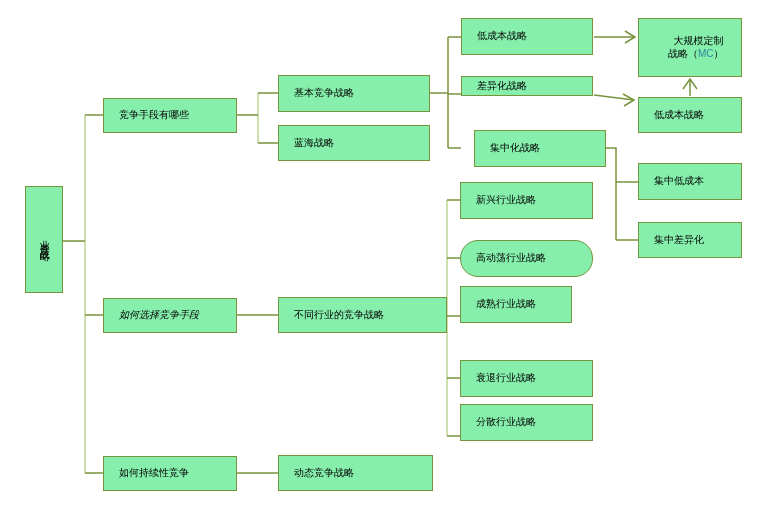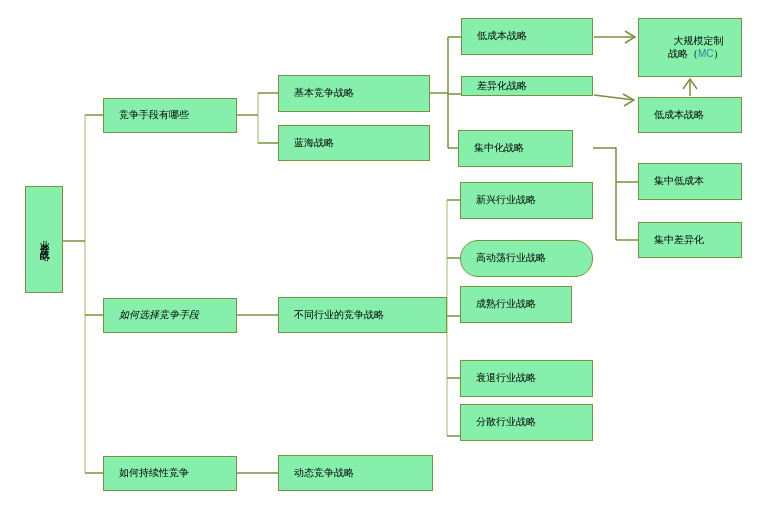--- a/index.html
+++ b/index.html
@@ -106,21 +106,21 @@
   <div class="node" style="left:103px;top:298px;width:134px;height:35px;font-style:italic;">如何选择竞争手段</div>
   <div class="node" style="left:103px;top:456px;width:134px;height:35px;">如何持续性竞争</div>
 
   <div class="node" style="left:278px;top:75px;width:152px;height:37px;">基本竞争战略</div>
   <div class="node" style="left:278px;top:125px;width:152px;height:36px;">蓝海战略</div>
   <div class="node" style="left:278px;top:297px;width:169px;height:36px;">不同行业的竞争战略</div>
   <div class="node" style="left:278px;top:455px;width:155px;height:36px;">动态竞争战略</div>
 
   <div class="node" style="left:461px;top:18px;width:132px;height:37px;">低成本战略</div>
   <div class="node" style="left:461px;top:76px;width:132px;height:20px;">差异化战略</div>
-  <div class="node" style="left:458px;top:130px;width:115px;height:37px;">集中化战略</div>
+  <div class="node" style="left:474px;top:130px;width:132px;height:37px;">集中化战略</div>
   <div class="node" style="left:460px;top:182px;width:133px;height:37px;">新兴行业战略</div>
   <div class="node" style="left:460px;top:240px;width:133px;height:37px;border-radius:18px;">高动荡行业战略</div>
   <div class="node" style="left:460px;top:286px;width:112px;height:37px;">成熟行业战略</div>
   <div class="node" style="left:460px;top:360px;width:133px;height:37px;">衰退行业战略</div>
   <div class="node" style="left:460px;top:404px;width:133px;height:37px;">分散行业战略</div>
 
   <div class="node twoline" style="left:638px;top:18px;width:104px;height:59px;">
     <div>
       <div>大规模定制</div>
       <div><span>战略（</span><span class="mc">MC</span><span>）</span></div>

